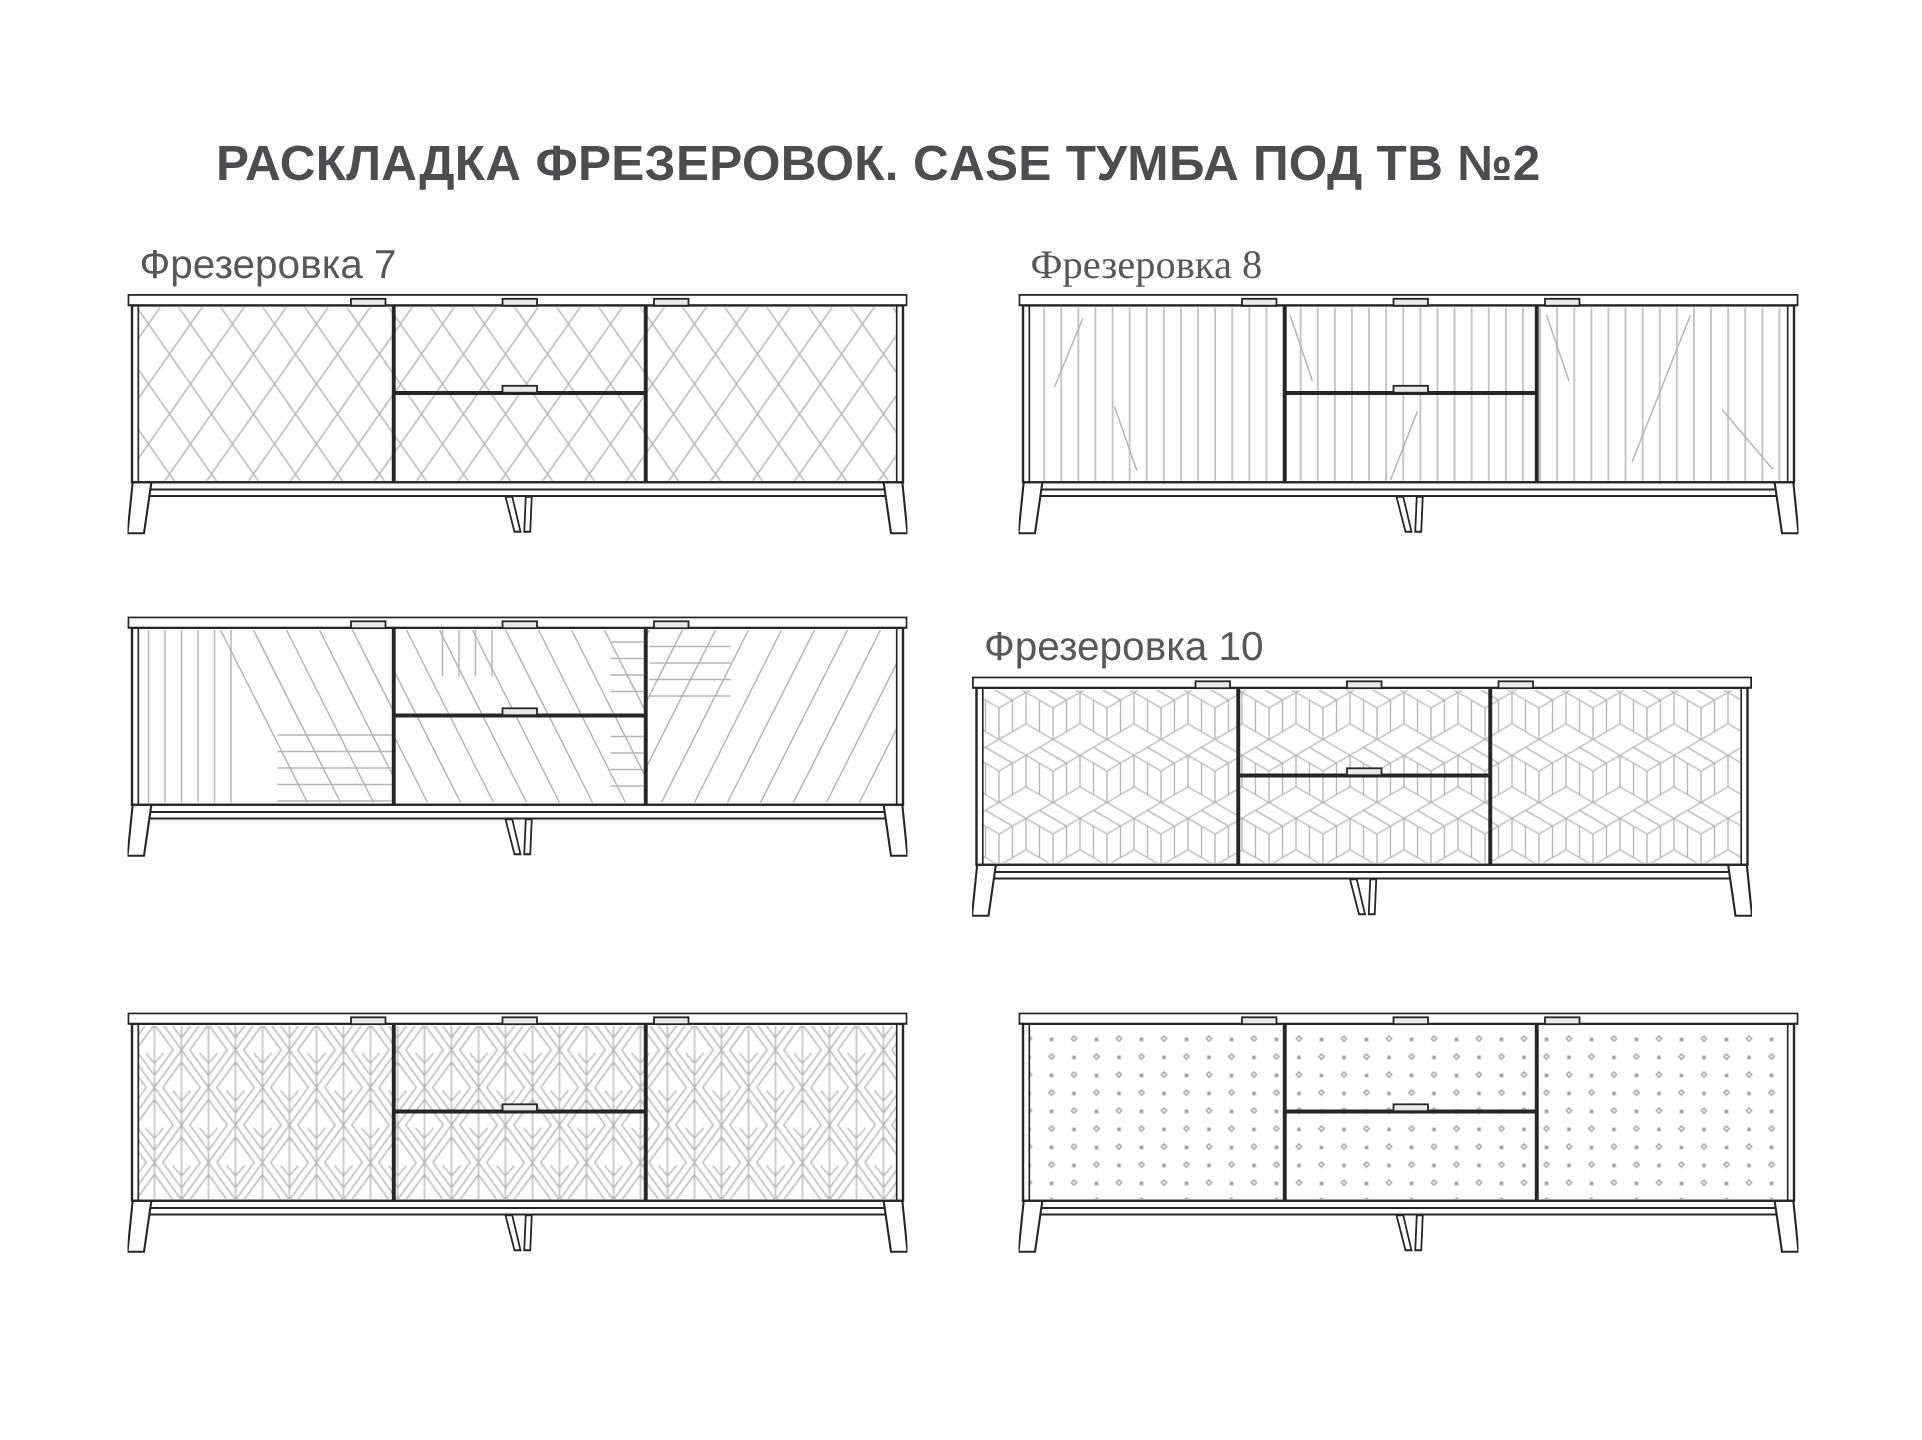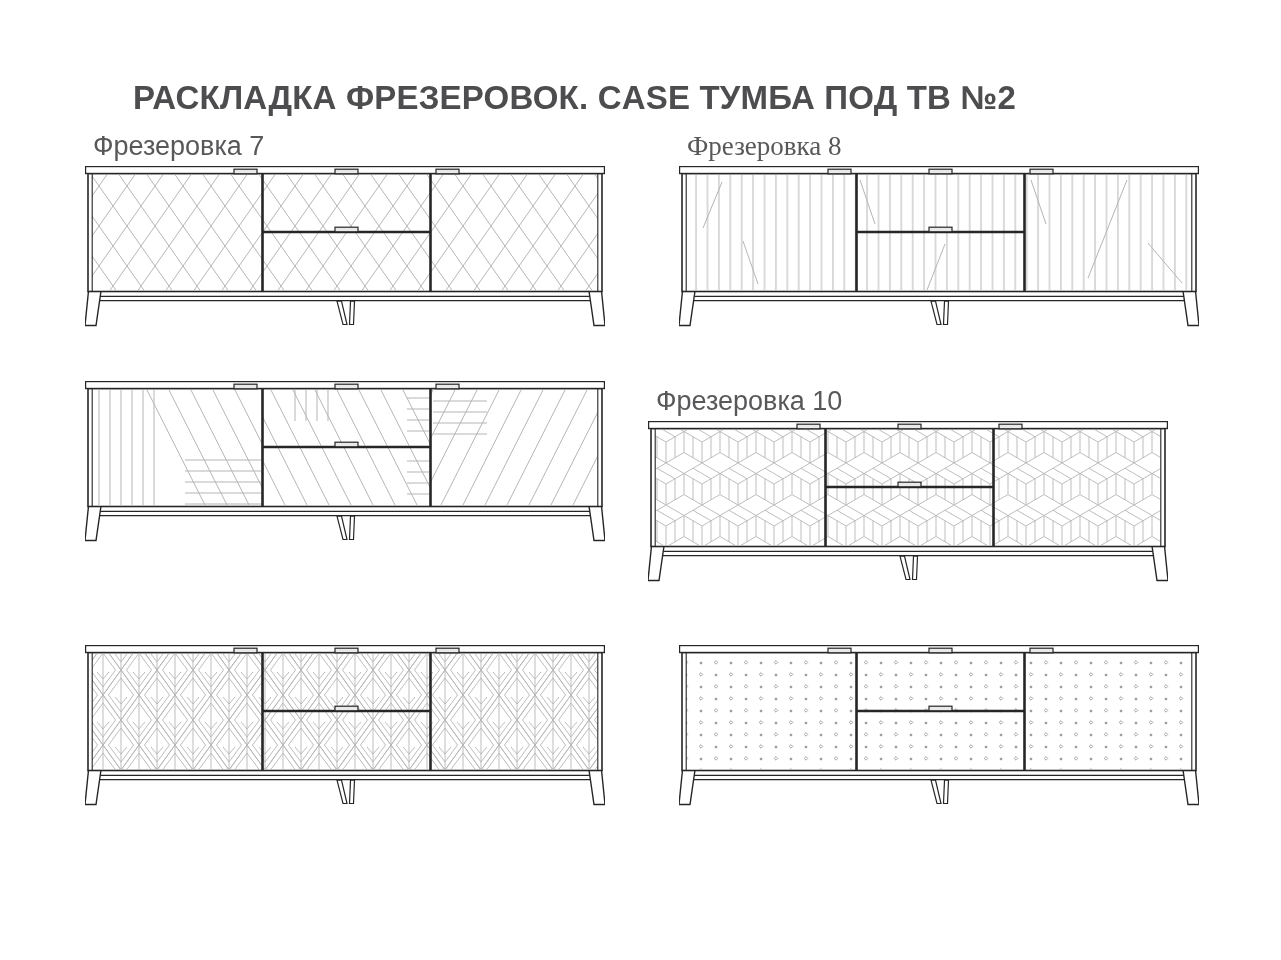--- a/index.html
+++ b/index.html
@@ -1,20 +1,20 @@
 <!DOCTYPE html>
 <html><head>
 <meta charset="utf-8">
 <style>
   html,body{margin:0;padding:0;background:#ffffff;}
   .page{position:relative;width:1281px;height:960px;background:#ffffff;overflow:hidden;
         font-family:"Liberation Sans", sans-serif;}
-  .title{position:absolute;left:128px;top:74px;margin:5px;font-size:33px;font-weight:600;
+  .title{position:absolute;left:128px;top:74px;margin:16px;font-size:33px;font-weight:600;
          letter-spacing:0.2px;color:#4d4d4f;white-space:nowrap;}
-  .cab{position:absolute;width:522px;}
+  .cab{position:absolute;width:522px;margin-top:30px;}
   .cab-label{font-size:27px;color:#58585a;padding:5px 0 0 8px;height:40px;box-sizing:border-box;
              white-space:nowrap;}
   .cab-art{width:520px;height:162px;}
   .pos0{left:85px;top:126px;}
   .pos1{left:679px;top:126px;font-family:Liberation Serif, serif;}
   .pos2{left:85px;top:381px;}
   .pos3{left:648px;top:381px;}
   .pos4{left:85px;top:645px;}
   .pos5{left:679px;top:645px;}
 </style>

